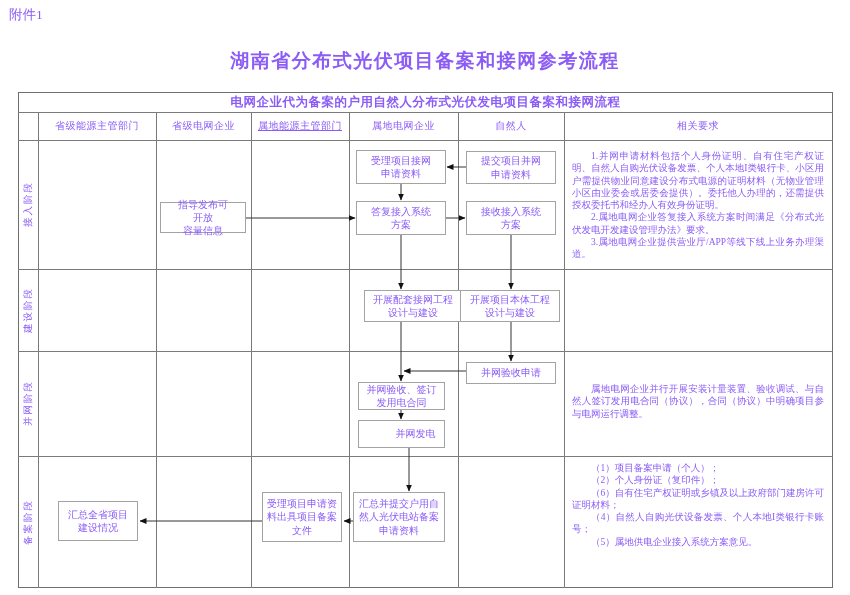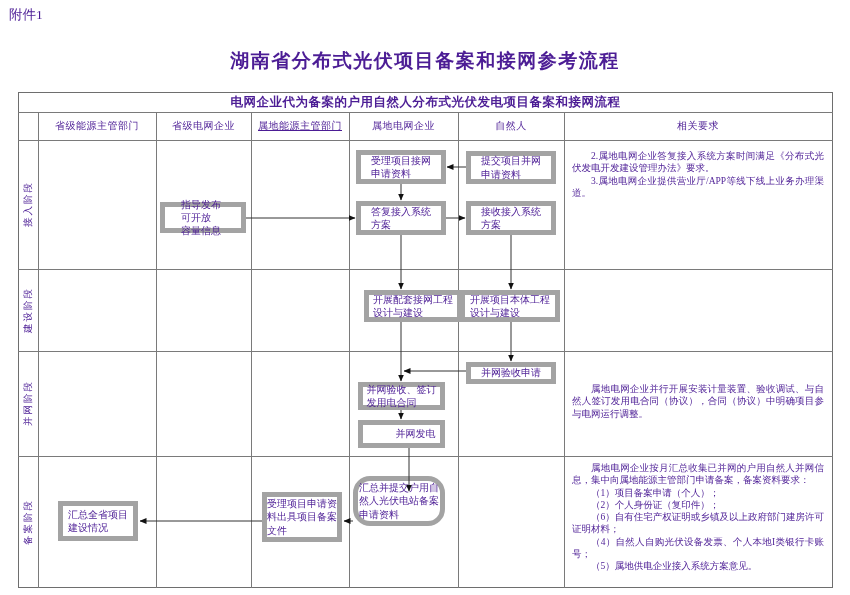--- a/index.html
+++ b/index.html
@@ -1,18 +1,18 @@
 <!DOCTYPE html>
 <html><head>
 <meta charset="utf-8">
 <style>
   html,body{margin:0;padding:0;background:#ffffff;}
   .page{
     position:relative;width:850px;height:595px;background:#ffffff;overflow:hidden;
-    font-family:"Liberation Serif","DejaVu Serif",serif;color:#4c1d95;
+    font-family:"Liberation Serif","DejaVu Serif",serif;color:#8b5cf6;
   }
   .attachment{position:absolute;left:9px;top:6px;font-size:13.5px;}
   .doc-title{
     position:absolute;left:0;top:48px;width:100%;text-align:center;
     font-size:19px;font-weight:bold;letter-spacing:1.5px;
   }
   
   .tbl{position:absolute;left:18px;top:92px;width:815px;height:496px;border:1px solid #6e6e6e;box-sizing:border-box;}
   .hline{position:absolute;background:#7a7a7a;height:1px;}
   .vline{position:absolute;background:#7a7a7a;width:1px;}
@@ -25,22 +25,22 @@
   .colhead{
     position:absolute;top:112px;height:28px;display:flex;align-items:center;justify-content:center;
     font-size:10px;letter-spacing:0.5px;
   }
   .stage-label{
     position:absolute;width:80px;height:16px;display:flex;align-items:center;justify-content:center;
     transform:rotate(-90deg);font-size:9.5px;letter-spacing:2px;white-space:nowrap;
   }
   
   .fbox{
-    position:absolute;box-sizing:border-box;border:5px solid #a3a3a3;background:#fff;
-    display:flex;align-items:center;justify-content:center;text-align:left;
+    position:absolute;box-sizing:border-box;border:1px solid #a3a3a3;background:#fff;
+    display:flex;align-items:center;justify-content:center;text-align:center;
     font-size:10px;line-height:1.32;white-space:pre-line;
   }
   
   .req{position:absolute;left:572px;width:252px;font-size:9.5px;line-height:12.3px;text-align:justify;}
   .req p{margin:0;text-indent:2em;}
   .arrows{position:absolute;left:0;top:0;pointer-events:none;}
 </style>
 </head>
 <body>
 
@@ -88,38 +88,38 @@
   <div class="fbox" style="left:466px;top:201px;width:90px;height:34px;">接收接入系统
 方案</div>
   <div class="fbox" style="left:364px;top:290px;width:98px;height:32px;">开展配套接网工程
 设计与建设</div>
   <div class="fbox" style="left:460px;top:290px;width:100px;height:32px;">开展项目本体工程
 设计与建设</div>
   <div class="fbox" style="left:466px;top:362px;width:90px;height:22px;">并网验收申请</div>
   <div class="fbox" style="left:358px;top:382px;width:87px;height:28px;">并网验收、签订
 发用电合同</div>
   <div class="fbox" style="left:358px;top:420px;width:87px;height:28px;padding-left:28px;">并网发电</div>
-  <div class="fbox" style="left:353px;top:476px;width:92px;height:50px;border-radius:17px;">汇总并提交户用自
+  <div class="fbox" style="left:353px;top:492px;width:92px;height:50px;">汇总并提交户用自
 然人光伏电站备案
 申请资料</div>
   <div class="fbox" style="left:262px;top:492px;width:80px;height:50px;">受理项目申请资
 料出具项目备案
 文件</div>
   <div class="fbox" style="left:58px;top:501px;width:80px;height:40px;">汇总全省项目
 建设情况</div>
 
   <div class="req" style="top:150px;">
+    <p>1.并网申请材料包括个人身份证明、自有住宅产权证明、自然人自购光伏设备发票、个人本地I类银行卡、小区用户需提供物业同意建设分布式电源的证明材料（无物业管理小区由业委会或居委会提供）。委托他人办理的，还需提供授权委托书和经办人有效身份证明。</p>
     <p>2.属地电网企业答复接入系统方案时间满足《分布式光伏发电开发建设管理办法》要求。</p>
     <p>3.属地电网企业提供营业厅/APP等线下线上业务办理渠道。</p>
   </div>
   <div class="req" style="top:383px;">
     <p>属地电网企业并行开展安装计量装置、验收调试、与自然人签订发用电合同（协议），合同（协议）中明确项目参与电网运行调整。</p>
   </div>
   <div class="req" style="top:462px;">
-    <p>属地电网企业按月汇总收集已并网的户用自然人并网信息，集中向属地能源主管部门申请备案，备案资料要求：</p>
     <p>（1）项目备案申请（个人）；</p>
     <p>（2）个人身份证（复印件）；</p>
     <p>（6）自有住宅产权证明或乡镇及以上政府部门建房许可证明材料；</p>
     <p>（4）自然人自购光伏设备发票、个人本地I类银行卡账号；</p>
     <p>（5）属地供电企业接入系统方案意见。</p>
   </div>
 
   <svg class="arrows" width="850" height="595" viewBox="0 0 850 595">
     <defs>
       <marker id="ah" markerWidth="7" markerHeight="6" refX="6.5" refY="3" orient="auto" markerUnits="userSpaceOnUse">

